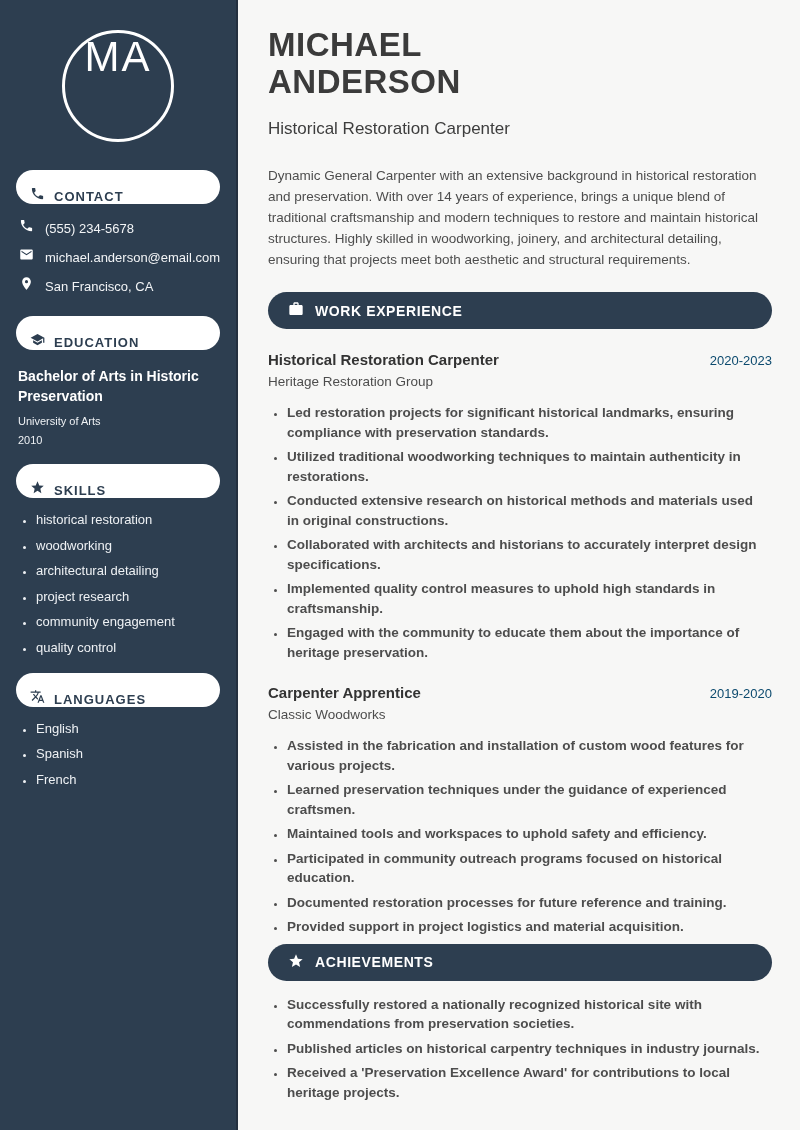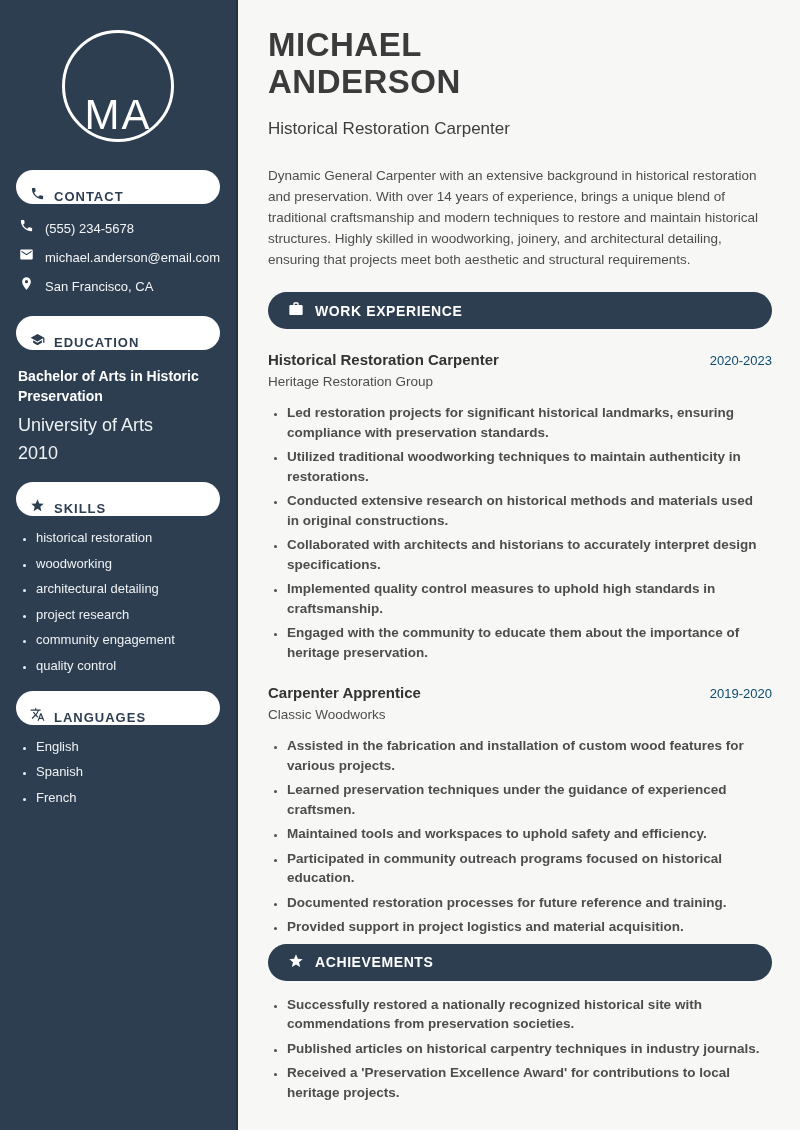--- a/index.html
+++ b/index.html
@@ -17,21 +17,21 @@
     color: #f2f4f6;
     box-sizing: border-box;
     padding: 30px 16px 0 16px;
     border-right: 2px solid #24303f;
   }
   .avatar {
     width: 106px; height: 106px;
     border: 3px solid #ffffff;
     border-radius: 50%;
     margin: 0 auto 28px auto;
-    display: flex; align-items: flex-end; justify-content: center;
+    display: flex; align-items: flex-start; justify-content: center;
     color: #ffffff;
     font-size: 42px;
     font-weight: 500;
     letter-spacing: 2px;
   }
   .side-pill {
     background: #ffffff;
     color: #2d3e50;
     height: 34px;
     border-radius: 17px;
@@ -51,21 +51,21 @@
     padding-left: 3px;
   }
   .contact-row svg { width: 15px; height: 15px; fill: #ffffff; flex-shrink: 0; }
   .degree {
     font-weight: bold;
     font-size: 14px;
     line-height: 20px;
     margin: 16px 2px 9px 2px;
     color: #ffffff;
   }
-  .edu-line { font-size: 18px; margin: 0 2px 7px 2px; color: #eef1f4; }
+  .edu-line { font-size: 11px; margin: 0 2px 7px 2px; color: #eef1f4; }
   .side-list { margin: 15px 0 0 0; padding: 0 0 0 20px; }
   .side-list li {
     font-size: 13px;
     color: #eef1f4;
     margin-bottom: 11.5px;
     line-height: 14px;
   }
   .side-list li::marker { font-size: 11px; }
   .mt26 { margin-top: 18px; }
   

